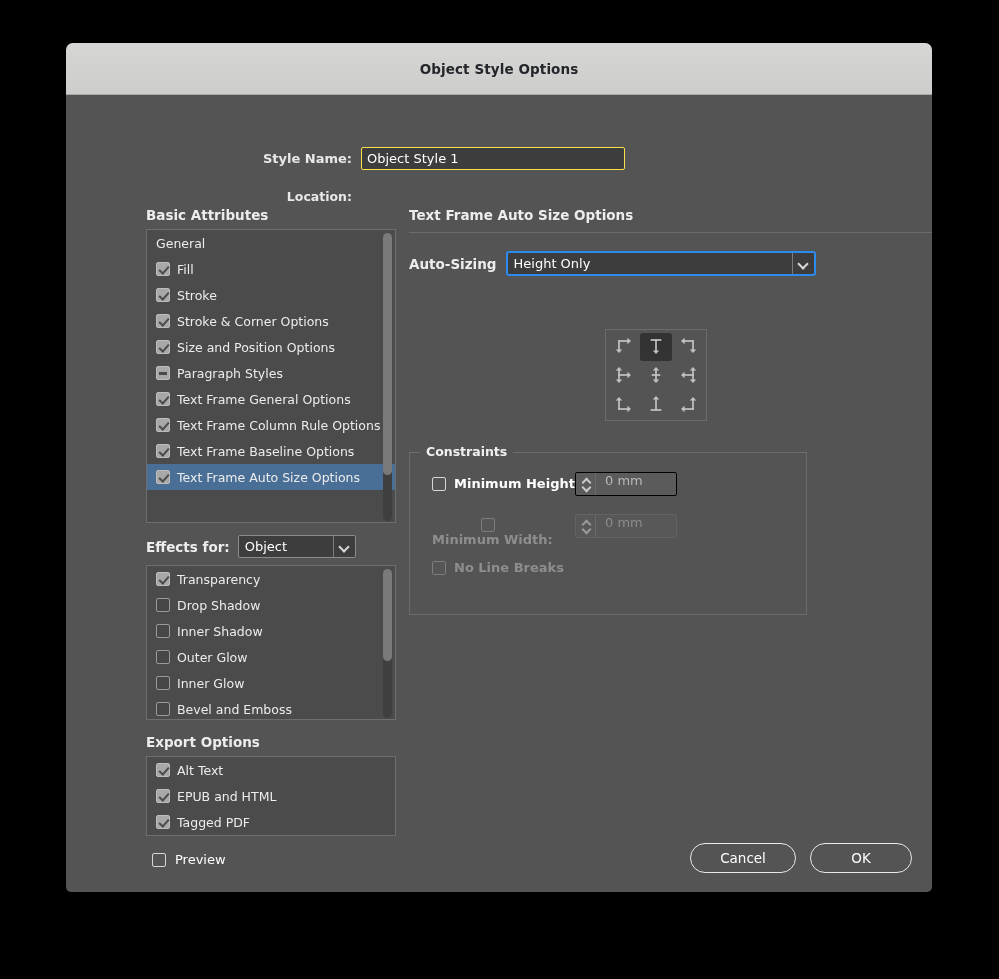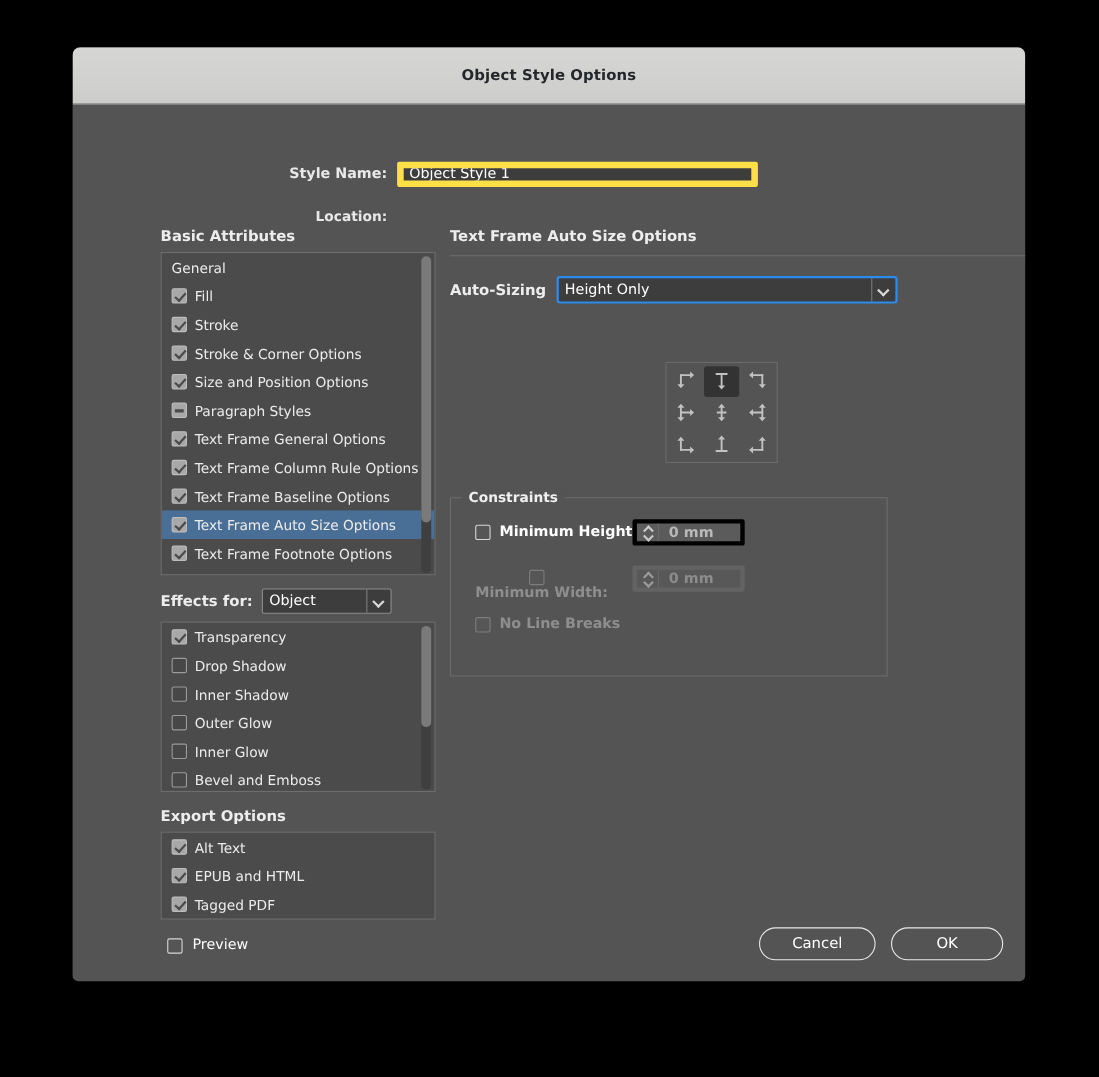--- a/index.html
+++ b/index.html
@@ -37,22 +37,22 @@
   
   .stylename-row {
     position: absolute; left: 0; top: 52px; width: 100%;
     display: flex; align-items: center;
   }
   .stylename-label {
     width: 295px; text-align: right; padding-right: 9px;
     font-size: 13px; color: #e8e8e8; font-weight: bold;
   }
   .stylename-input {
-    width: 328px; height: 23px;
-    background: #3d3d3d; border: 6px solid #fde047; border-radius: 2px;
+    width: 264px; height: 23px;
+    background: #3d3d3d; border: 1px solid #fde047; border-radius: 2px;
     color: #ffffff; font-size: 13px;
     font-family: "DejaVu Sans", "Liberation Sans", sans-serif;
     padding: 0 5px; outline: none;
   }
   .location-row {
     position: absolute; left: 0; top: 94px; width: 100%;
     display: flex; align-items: center;
   }
   .location-label {
     width: 295px; text-align: right; padding-right: 9px;
@@ -189,23 +189,23 @@
   .crow { position: absolute; display: flex; align-items: center; }
   .crow .cklbl { font-size: 13px; color: #ffffff; font-weight: bold; }
   .crow.dim .cklbl { color: #8e8e8e; font-weight: bold; }
   .cbox {
     width: 14px; height: 14px; margin-right: 8px;
     border: 1px solid #d6d6d6; border-radius: 2px; background: #555555;
   }
   .cbox.dim { border-color: #7d7d7d; background: #565656; }
 
   .stepper {
-    display: flex; align-items: center;
+    display: flex; align-items: flex-start;
     width: 102px; height: 24px;
-    background: #5b5b5b; border: 4px solid #000000; border-radius: 2px; font-weight: bold;
+    background: #5b5b5b; border: 1px solid #000000; border-radius: 2px;
   }
   .stepper.dim { background: #585858; border-color: #636363; }
   .spin {
     width: 20px; height: 100%;
     display: flex; flex-direction: column;
     align-items: center; justify-content: center; gap: 3px;
     border-right: 1px solid #6a6a6a;
   }
   .spin i { display: block; width: 7px; height: 4px; position: relative; }
   .spin i.up::after, .spin i.dn::after {
@@ -304,24 +304,20 @@
               <span>Text Frame Column Rule Options</span>
             </div>
             <div class="listrow">
               <span class="cb on"></span>
               <span>Text Frame Baseline Options</span>
             </div>
             <div class="listrow selected">
               <span class="cb on"></span>
               <span>Text Frame Auto Size Options</span>
             </div>
-            <div class="listrow">
-              <span class="cb on"></span>
-              <span>Text Frame Footnote Options</span>
-            </div>
           </div>
         <div class="scrollbar" style="top:3px; height:288px;">
           <div class="scrollthumb" style="top:0px; height:242px;"></div>
         </div>
       </div>
 
       <div id="effectsfor">
         <div class="lbl">Effects for:</div>
         <div class="combo" style="width:118px;">
           <div class="val" style="flex:1;">Object</div>

